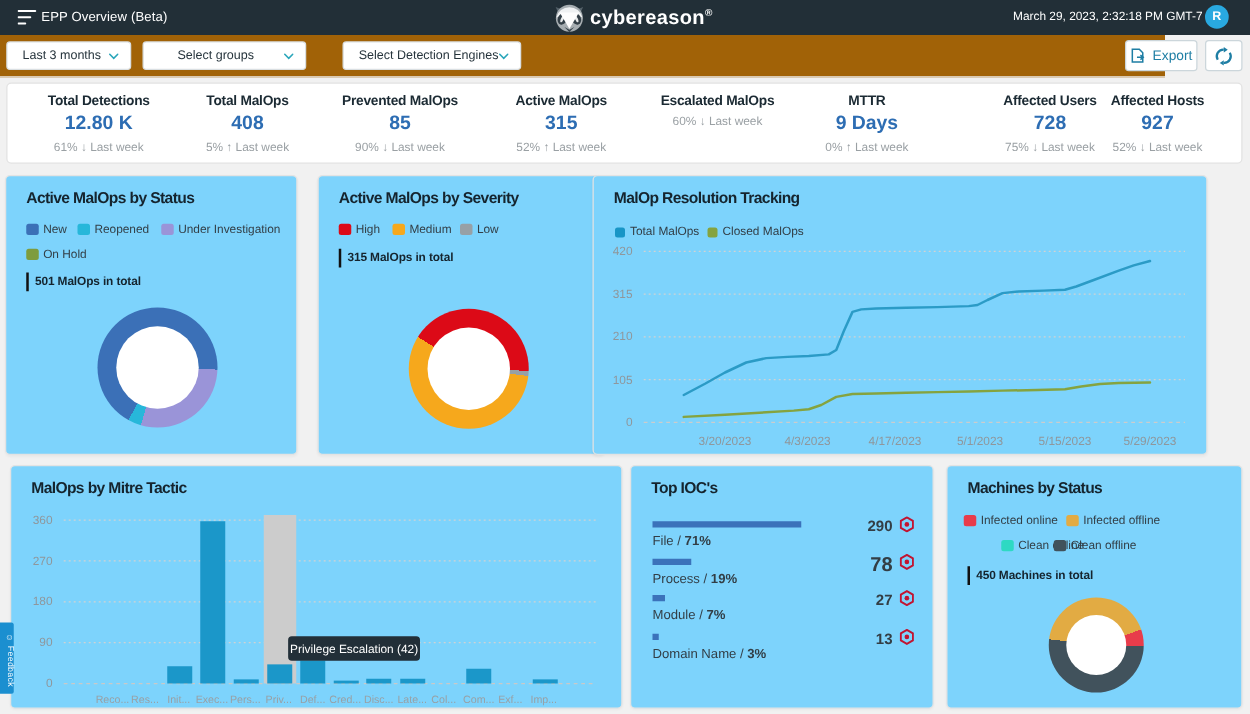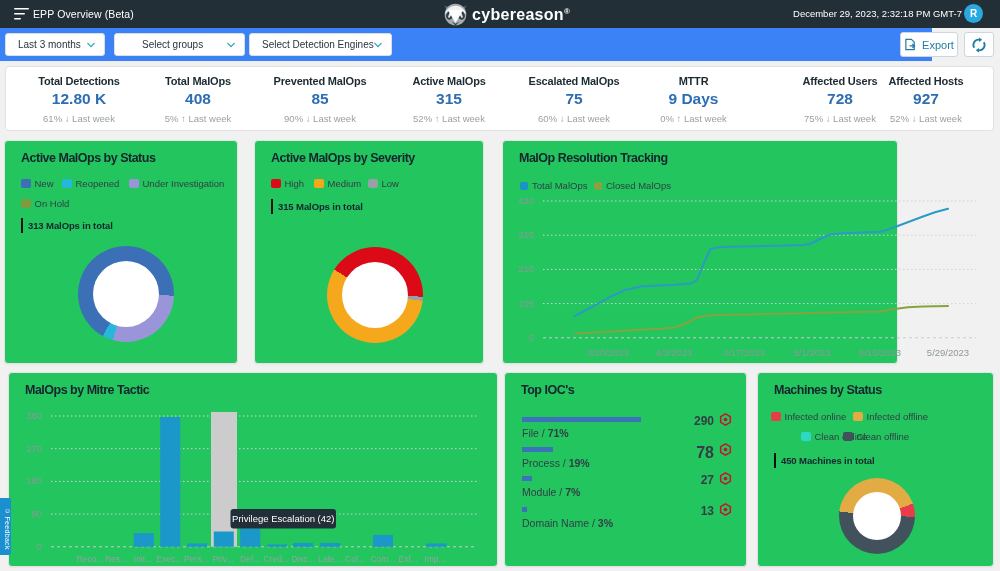--- a/index.html
+++ b/index.html
@@ -7,33 +7,33 @@
   body { font-family:"Liberation Sans", sans-serif; background:#f1f1f1; position:relative; }
   .abs { position:absolute; }
   
   #hdr { left:0; top:0; width:1000px; height:28px; background:#222f37; color:#fff; }
   #hdr .ttl { left:33px; top:8px; font-size:10.5px; letter-spacing:0.1px; }
   #logo { left:443px; top:2px; display:flex; align-items:center; }
   #logo .word { color:#fff; font-size:16px; font-weight:bold; letter-spacing:0.3px; margin-left:4px; }
   #hdr .date { right:38px; top:8px; font-size:9.5px; }
   #avatar { right:17px; top:4px; width:19px; height:19px; border-radius:50%; background:#29a9e0; color:#fff; font-size:10px; font-weight:bold; text-align:center; line-height:19px; }
   
-  #fbar { left:0; top:28px; width:932px; height:34px; background:#3b82f6; border-bottom:1px solid #ececec; }
+  #fbar { left:0; top:28px; width:932px; height:34px; background:#a16207; border-bottom:1px solid #ececec; }
   .drop { position:absolute; top:5px; height:23px; background:#fff; border:1px solid #dadfe2; border-radius:3px; font-size:10px; color:#26343c; display:flex; align-items:center; white-space:nowrap; }
   .drop .lbl { margin-left:12px; }
   .chev { width:8px; height:8px; margin-left:auto; margin-right:9px; }
   .btn { position:absolute; top:4px; height:25px; background:#fff; border:1px solid #ccd6db; border-radius:3px; display:flex; align-items:center; justify-content:center; color:#1e7ea4; font-size:11px; }
   
   #stats { left:5px; top:66px; width:989px; height:65px; background:#fff; border:1px solid #e2e2e2; border-radius:4px; }
   .stat { position:absolute; width:180px; text-align:center; top:8px; }
   .stat .t { font-size:11px; letter-spacing:-0.2px; font-weight:bold; color:#1b2a33; }
   .stat .v { font-size:15.5px; font-weight:bold; color:#2d6db3; margin-top:3px; }
   .stat .s { font-size:9.5px; color:#9aa0a4; margin-top:5px; }
   
-  .card { position:absolute; background:#22c55e; border:1px solid #e3e3e3; border-radius:4px; box-shadow:0 1px 2px rgba(0,0,0,0.04); }
+  .card { position:absolute; background:#7dd3fc; border:1px solid #e3e3e3; border-radius:4px; box-shadow:0 1px 2px rgba(0,0,0,0.04); }
   .ctitle { position:absolute; left:16px; top:10px; font-size:12.5px; letter-spacing:-0.5px; font-weight:bold; color:#15242e; }
   .leg { position:absolute; font-size:9.5px; color:#323e46; display:flex; align-items:center; white-space:nowrap; }
   .sq { width:9.5px; height:9.5px; border-radius:2px; margin-right:4px; display:inline-block; flex:none; }
   .total { position:absolute; font-size:9.5px; letter-spacing:-0.1px; font-weight:bold; color:#15242e; border-left:2.5px solid #111; padding-left:5px; line-height:15px; white-space:nowrap; }
   .donut { position:absolute; border-radius:50%; }
   .donut::after { content:""; position:absolute; background:#fff; border-radius:50%; }
 </style>
 </head>
 <body>
 
@@ -52,38 +52,38 @@
       <path d="M2 12 A10.8 10.8 0 0 1 23 12 Q18 9.5 12.5 9.5 Q7 9.5 2 12 Z" fill="#eff1f2"></path>
       <ellipse cx="6.8" cy="13.2" rx="3.6" ry="4.6" fill="#333f47" transform="rotate(18 6.8 13.2)"></ellipse>
       <ellipse cx="18.2" cy="13.2" rx="3.6" ry="4.6" fill="#333f47" transform="rotate(-18 18.2 13.2)"></ellipse>
       <ellipse cx="6.9" cy="13" rx="1.1" ry="3.1" fill="#e8eaeb" transform="rotate(24 6.9 13)"></ellipse>
       <ellipse cx="18.1" cy="13" rx="1.1" ry="3.1" fill="#e8eaeb" transform="rotate(-24 18.1 13)"></ellipse>
       <path d="M12.5 21 L4.8 8 L20.2 8 Z" fill="#fdfdfd"></path>
       <path d="M8.5 19.5 L12.5 23.5 L16.5 19.5 L12.5 21.8 Z" fill="#333f47"></path>
     </svg>
     <span class="word">cybereason<span style="font-size:8px;vertical-align:6px;">®</span></span>
   </div>
-  <div class="abs date">December 29, 2023, 2:32:18 PM GMT-7</div>
+  <div class="abs date">March 29, 2023, 2:32:18 PM GMT-7</div>
   <div class="abs" id="avatar">R</div>
 </div>
 
 <div class="abs" id="fbar">
   <div class="drop" style="left:5px; width:100px;">
       <span class="lbl">Last 3 months</span>
     <svg class="chev" viewBox="0 0 10 6">
         <path d="M1 1 L5 5 L9 1" stroke="#2aa6ba" stroke-width="1.6" fill="none" stroke-linecap="round"></path>
       </svg>
     </div>
   <div class="drop" style="left:114px; width:131px;padding-left:15px;">
       <span class="lbl">Select groups</span>
     <svg class="chev" viewBox="0 0 10 6">
         <path d="M1 1 L5 5 L9 1" stroke="#2aa6ba" stroke-width="1.6" fill="none" stroke-linecap="round"></path>
       </svg>
     </div>
-  <div class="drop" style="left:249px; width:143px;">
+  <div class="drop" style="left:274px; width:143px;">
       <span class="lbl">Select Detection Engines</span>
     <svg class="chev" viewBox="0 0 10 6">
         <path d="M1 1 L5 5 L9 1" stroke="#2aa6ba" stroke-width="1.6" fill="none" stroke-linecap="round"></path>
       </svg>
     </div>
   <div class="btn" style="left:900px; width:58px;">
     <svg width="13" height="13" viewBox="0 0 14 14" style="margin-right:5px;">
       <path d="M2 1.5 h6 l3 3 v8 h-9 z" fill="none" stroke="#1e7ea4" stroke-width="1.3"></path>
       <path d="M6 8.5 h5 M9 6.5 l2.4 2 L9 10.5" fill="none" stroke="#1e7ea4" stroke-width="1.3"></path>
     </svg>Export</div>
@@ -113,21 +113,20 @@
       <div class="v">85</div>
       <div class="s">90% <b>↓</b> Last week</div>
     </div>
   <div class="stat" style="left:353px;">
       <div class="t">Active MalOps</div>
       <div class="v">315</div>
       <div class="s">52% <b>↑</b> Last week</div>
     </div>
   <div class="stat" style="left:478px;">
       <div class="t">Escalated MalOps</div>
-      <div class="v">75</div>
       <div class="s">60% <b>↓</b> Last week</div>
     </div>
   <div class="stat" style="left:597.5px;">
       <div class="t">MTTR</div>
       <div class="v">9 Days</div>
       <div class="s">0% <b>↑</b> Last week</div>
     </div>
   <div class="stat" style="left:744px;">
       <div class="t">Affected Users</div>
       <div class="v">728</div>
@@ -139,40 +138,40 @@
       <div class="s">52% <b>↓</b> Last week</div>
     </div>
 </div>
 
 <div class="card" style="left:4px; top:140px; width:234px; height:224px;">
   <div class="ctitle">Active MalOps by Status</div>
   <div class="leg" style="left:16px; top:37px;"><span class="sq" style="background:#3b70b7"></span>New</div>
   <div class="leg" style="left:57px; top:37px;"><span class="sq" style="background:#27b7da"></span>Reopened</div>
   <div class="leg" style="left:124px; top:37px;"><span class="sq" style="background:#9a94d8"></span>Under Investigation</div>
   <div class="leg" style="left:16px; top:57px;"><span class="sq" style="background:#7e9c3d"></span>On Hold</div>
-  <div class="total" style="left:16px; top:77px;">313 MalOps in total</div>
+  <div class="total" style="left:16px; top:77px;">501 MalOps in total</div>
   <div class="donut" style="left:73px; top:105px; width:96px; height:96px;
     background:conic-gradient(#3b70b7 0deg 92deg, #9a94d8 92deg 196deg, #27b7da 196deg 209deg, #3b70b7 209deg 360deg);">
     <div style="position:absolute;left:15px;top:15px;width:66px;height:66px;background:#fff;border-radius:50%;"></div>
   </div>
 </div>
 
 <div class="card" style="left:254px; top:140px; width:230px; height:224px;">
   <div class="ctitle">Active MalOps by Severity</div>
   <div class="leg" style="left:16px; top:37px;"><span class="sq" style="background:#dc0a17"></span>High</div>
   <div class="leg" style="left:59px; top:37px;"><span class="sq" style="background:#f6a81c"></span>Medium</div>
   <div class="leg" style="left:113px; top:37px;"><span class="sq" style="background:#97a0a6"></span>Low</div>
   <div class="total" style="left:16px; top:58px;">315 MalOps in total</div>
   <div class="donut" style="left:72px; top:106px; width:96px; height:96px;
     background:conic-gradient(#dc0a17 0deg 92deg, #97a0a6 92deg 97deg, #f6a81c 97deg 302deg, #dc0a17 302deg 360deg);">
     <div style="position:absolute;left:15px;top:15px;width:66px;height:66px;background:#fff;border-radius:50%;"></div>
   </div>
 </div>
 
-<div class="card" style="left:502px; top:140px; width:396px; height:224px;">
+<div class="card" style="left:474px; top:140px; width:492px; height:224px;">
   <div class="ctitle">MalOp Resolution Tracking</div>
   <div class="leg" style="left:17px; top:39px;"><span class="sq" style="background:#1895c6;width:8px;height:8px;"></span>Total MalOps</div>
   <div class="leg" style="left:91px; top:39px;"><span class="sq" style="background:#85a33f;width:8px;height:8px;"></span>Closed MalOps</div>
   <svg class="abs" style="left:0px; top:52px;" width="492" height="170" viewBox="0 0 492 170">
     <g font-size="9.5" fill="#8f979c" text-anchor="end" font-family="Liberation Sans">
       <text x="31" y="11">420</text>
         <text x="31" y="45">315</text>
         <text x="31" y="79">210</text>
         <text x="31" y="114">105</text>
         <text x="31" y="148">0</text>

